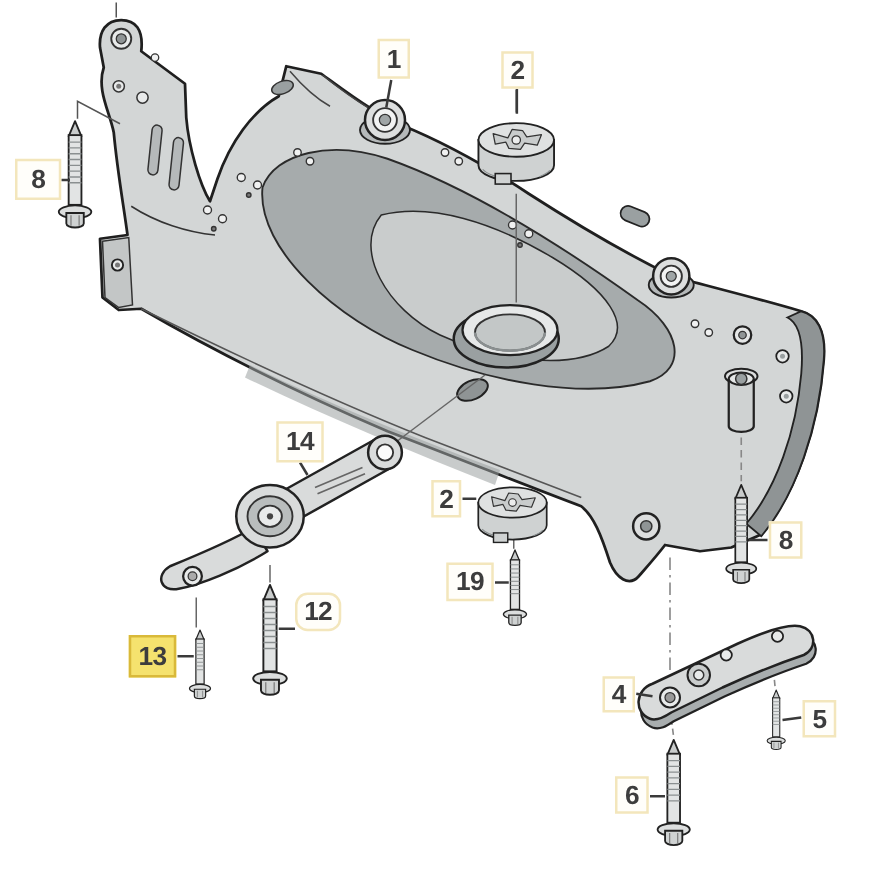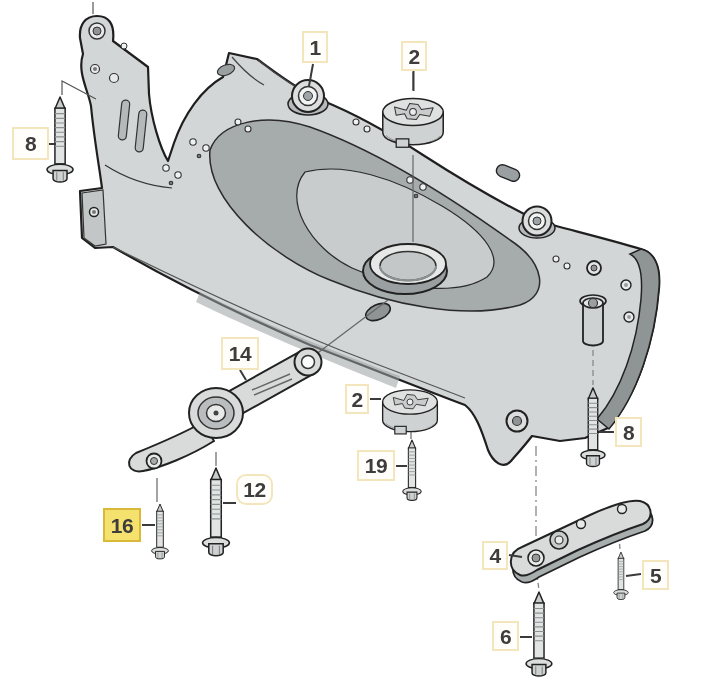--- a/index.html
+++ b/index.html
@@ -251,19 +251,19 @@
   </g>
 </svg>
 
 <div class="callout" style="left:12px;top:127px;width:37px;height:33px;">8</div>
 <div class="callout" style="left:302px;top:31px;width:26px;height:32px;">1</div>
 <div class="callout" style="left:401px;top:41px;width:26px;height:30px;">2</div>
 <div class="callout" style="left:221px;top:337px;width:38px;height:33px;">14</div>
 <div class="callout" style="left:345px;top:384px;width:24px;height:30px;">2</div>
 <div class="callout" style="left:357px;top:450px;width:38px;height:31px;">19</div>
 <div class="callout" style="left:236px;top:474px;width:37px;height:31px;border-radius:10px;">12</div>
-<div class="callout hl" style="left:103px;top:508px;width:38px;height:34px;">16</div>
+<div class="callout hl" style="left:103px;top:508px;width:38px;height:34px;">13</div>
 <div class="callout" style="left:615px;top:417px;width:27px;height:30px;">8</div>
 <div class="callout" style="left:482px;top:541px;width:26px;height:29px;">4</div>
 <div class="callout" style="left:642px;top:560px;width:27px;height:30px;">5</div>
 <div class="callout" style="left:492px;top:621px;width:27px;height:30px;">6</div>
 
 </div>
 
 </body></html>

